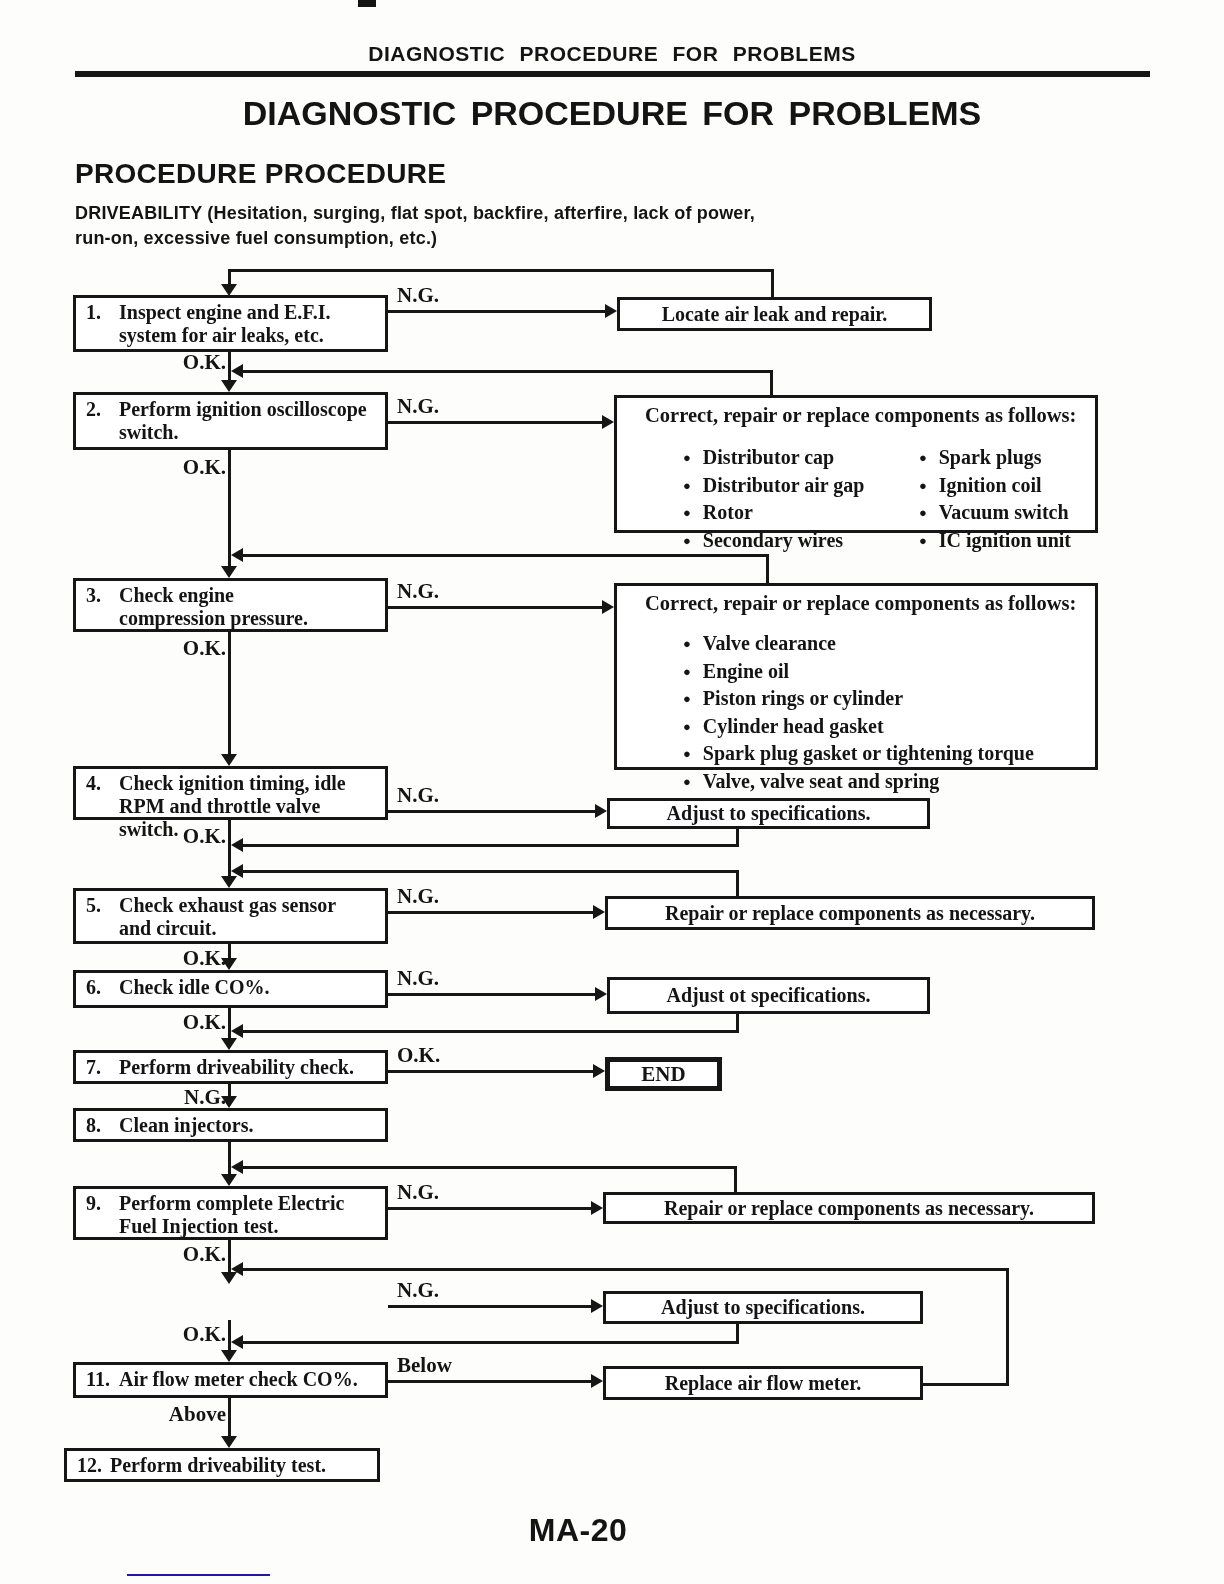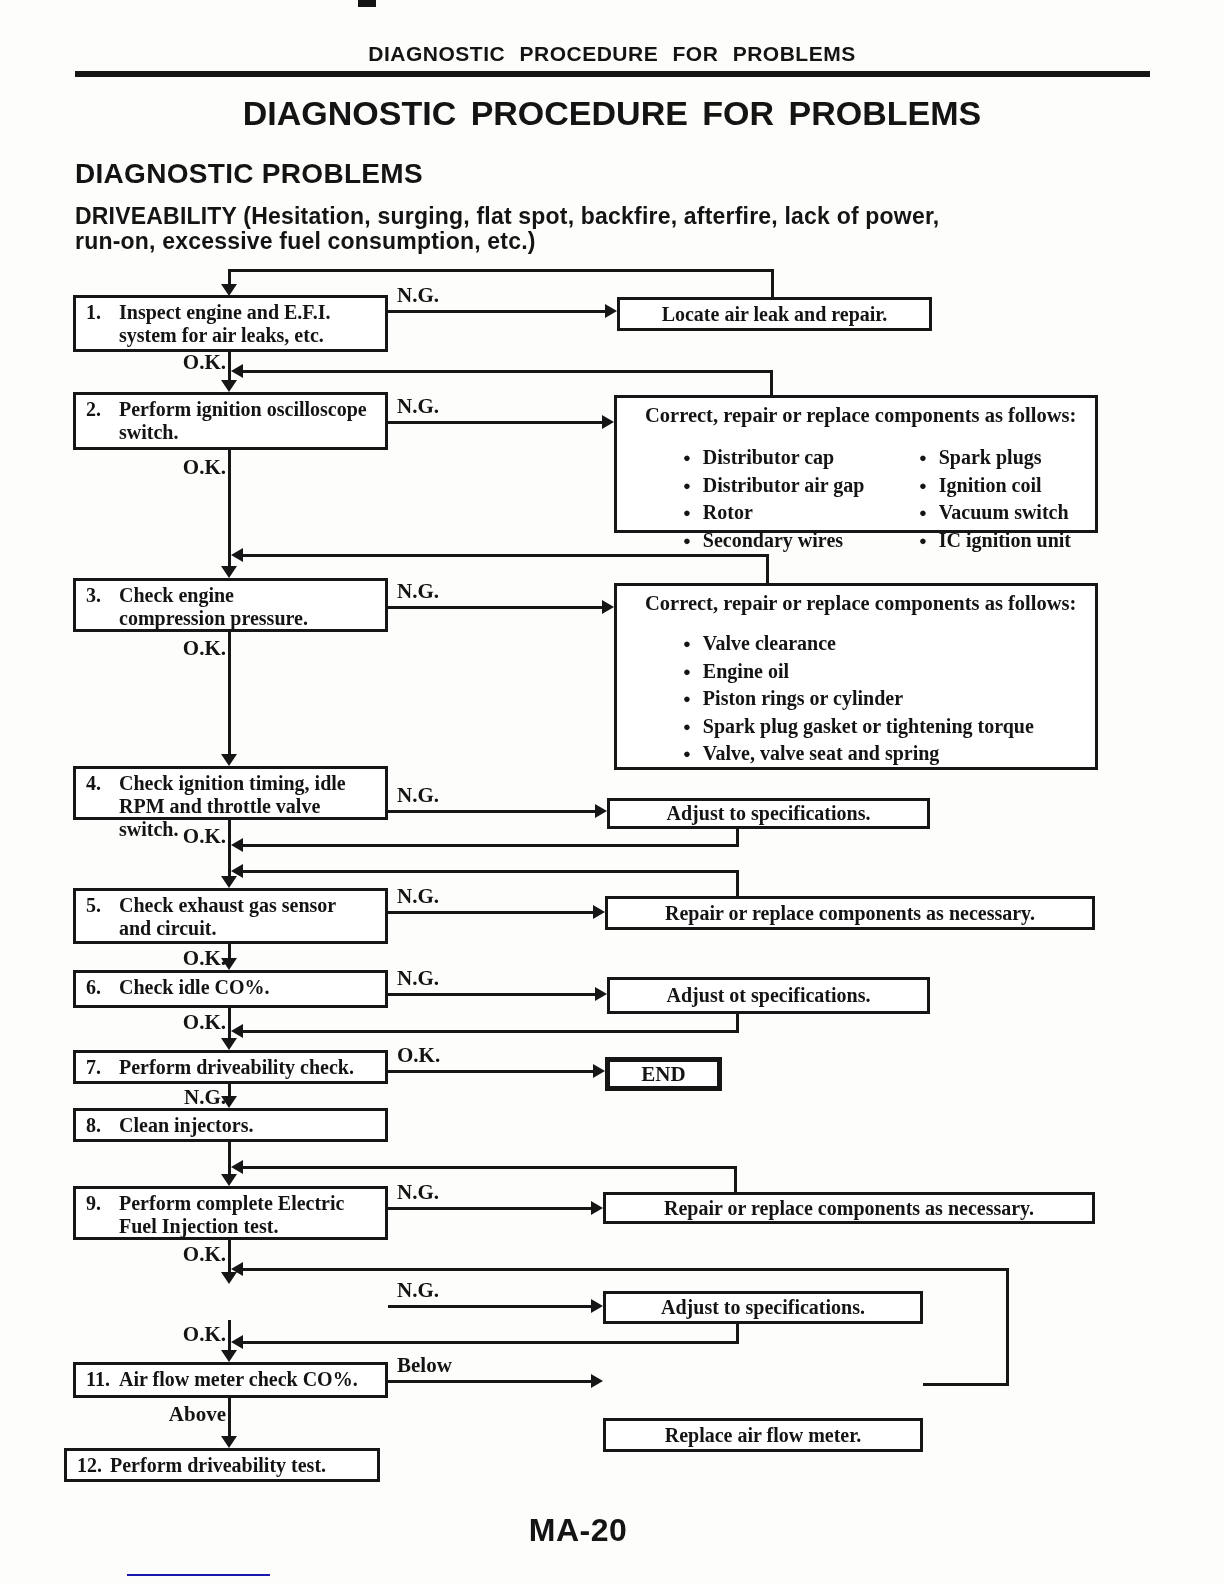--- a/index.html
+++ b/index.html
@@ -16,21 +16,21 @@
   }
   .head-rule { position:absolute; left:75px; top:71px; width:1075px; height:6px; background:#161616; }
   .main-title {
     position:absolute; left:0; top:94px; width:100%; text-align:center;
     font-family:"Liberation Sans", sans-serif; font-weight:bold; font-size:34px; word-spacing:5px;
   }
   .section-heading {
     position:absolute; left:75px; top:158px;
     font-family:"Liberation Sans", sans-serif; font-weight:bold; font-size:28px; letter-spacing:.3px;
   }
-  .drv { position:absolute; left:75px; font-family:"Liberation Sans", sans-serif; font-weight:bold; font-size:23px; letter-spacing:.2px; }
+  .drv { position:absolute; left:75px; font-family:"Liberation Sans", sans-serif; font-weight:bold; font-size:18px; letter-spacing:.2px; }
   
   .box {
     position:absolute; box-sizing:border-box; background:#fff;
     border:3px solid #161616; font-weight:600; font-size:20px; line-height:23px;
   }
   .step { display:flex; gap:7px; padding:3px 6px 3px 10px; align-items:flex-start; }
   .step .num { min-width:26px; }
   .rbox { display:flex; align-items:center; justify-content:center; text-align:center; padding:2px 6px; }
   .bigbox { padding:6px 8px 0 28px; }
   .bigbox .btitle { font-size:20.5px; margin-bottom:2px; }
@@ -57,21 +57,21 @@
 </style>
 </head>
 <body>
 
 <div id="page">
 
   <div class="speck"></div>
   <div class="running-header">DIAGNOSTIC PROCEDURE FOR PROBLEMS</div>
   <div class="head-rule"></div>
   <div class="main-title">DIAGNOSTIC PROCEDURE FOR PROBLEMS</div>
-  <div class="section-heading">DIAGNOSTIC PROBLEMS</div>
+  <div class="section-heading">PROCEDURE PROCEDURE</div>
   <div class="drv" style="top:203px;">DRIVEABILITY (Hesitation, surging, flat spot, backfire, afterfire, lack of power,</div>
   <div class="drv" style="top:228px;">run-on, excessive fuel consumption, etc.)</div>
 
   <div class="box step" style="left:73px; top:295px; width:315px; height:57px;">
     <span class="num">1.</span>
     <span>Inspect engine and E.F.I. system for air leaks, etc.</span>
   </div>
   <div class="box step" style="left:73px; top:392px; width:315px; height:58px;">
     <span class="num">2.</span>
     <span>Perform ignition oscilloscope switch.</span>
@@ -134,20 +134,21 @@
       </ul>
     </div>
   </div>
 
   <div class="box bigbox" style="left:614px; top:583px; width:484px; height:187px;">
     <div class="btitle">Correct, repair or replace components as follows:</div>
     <ul>
       <li>Valve clearance</li>
       <li>Engine oil</li>
       <li>Piston rings or cylinder</li>
+      <li>Cylinder head gasket</li>
       <li>Spark plug gasket or tightening torque</li>
       <li>Valve, valve seat and spring</li>
     </ul>
   </div>
 
   <div class="box rbox" style="left:607px; top:798px; width:323px; height:31px;">
     <span>Adjust to specifications.</span>
   </div>
   <div class="box rbox" style="left:605px; top:896px; width:490px; height:34px;">
     <span>Repair or replace components as necessary.</span>
@@ -157,21 +158,21 @@
   </div>
   <div class="box rbox endbox" style="left:605px; top:1057px; width:117px; height:34px;">
     <span>END</span>
   </div>
   <div class="box rbox" style="left:603px; top:1192px; width:492px; height:32px;">
     <span>Repair or replace components as necessary.</span>
   </div>
   <div class="box rbox" style="left:603px; top:1291px; width:320px; height:33px;">
     <span>Adjust to specifications.</span>
   </div>
-  <div class="box rbox" style="left:603px; top:1418px; width:320px; height:34px;">
+  <div class="box rbox" style="left:603px; top:1366px; width:320px; height:34px;">
     <span>Replace air flow meter.</span>
   </div>
 
   <div class="vline" style="left:228px; top:269px; height:16px;"></div>
   <div class="arr-d" style="left:221px; top:284px;"></div>
   <div class="vline" style="left:228px; top:352px; height:30px;"></div>
   <div class="arr-d" style="left:221px; top:380px;"></div>
   <div class="vline" style="left:228px; top:450px; height:118px;"></div>
   <div class="arr-d" style="left:221px; top:566px;"></div>
   <div class="vline" style="left:228px; top:632px; height:124px;"></div>

